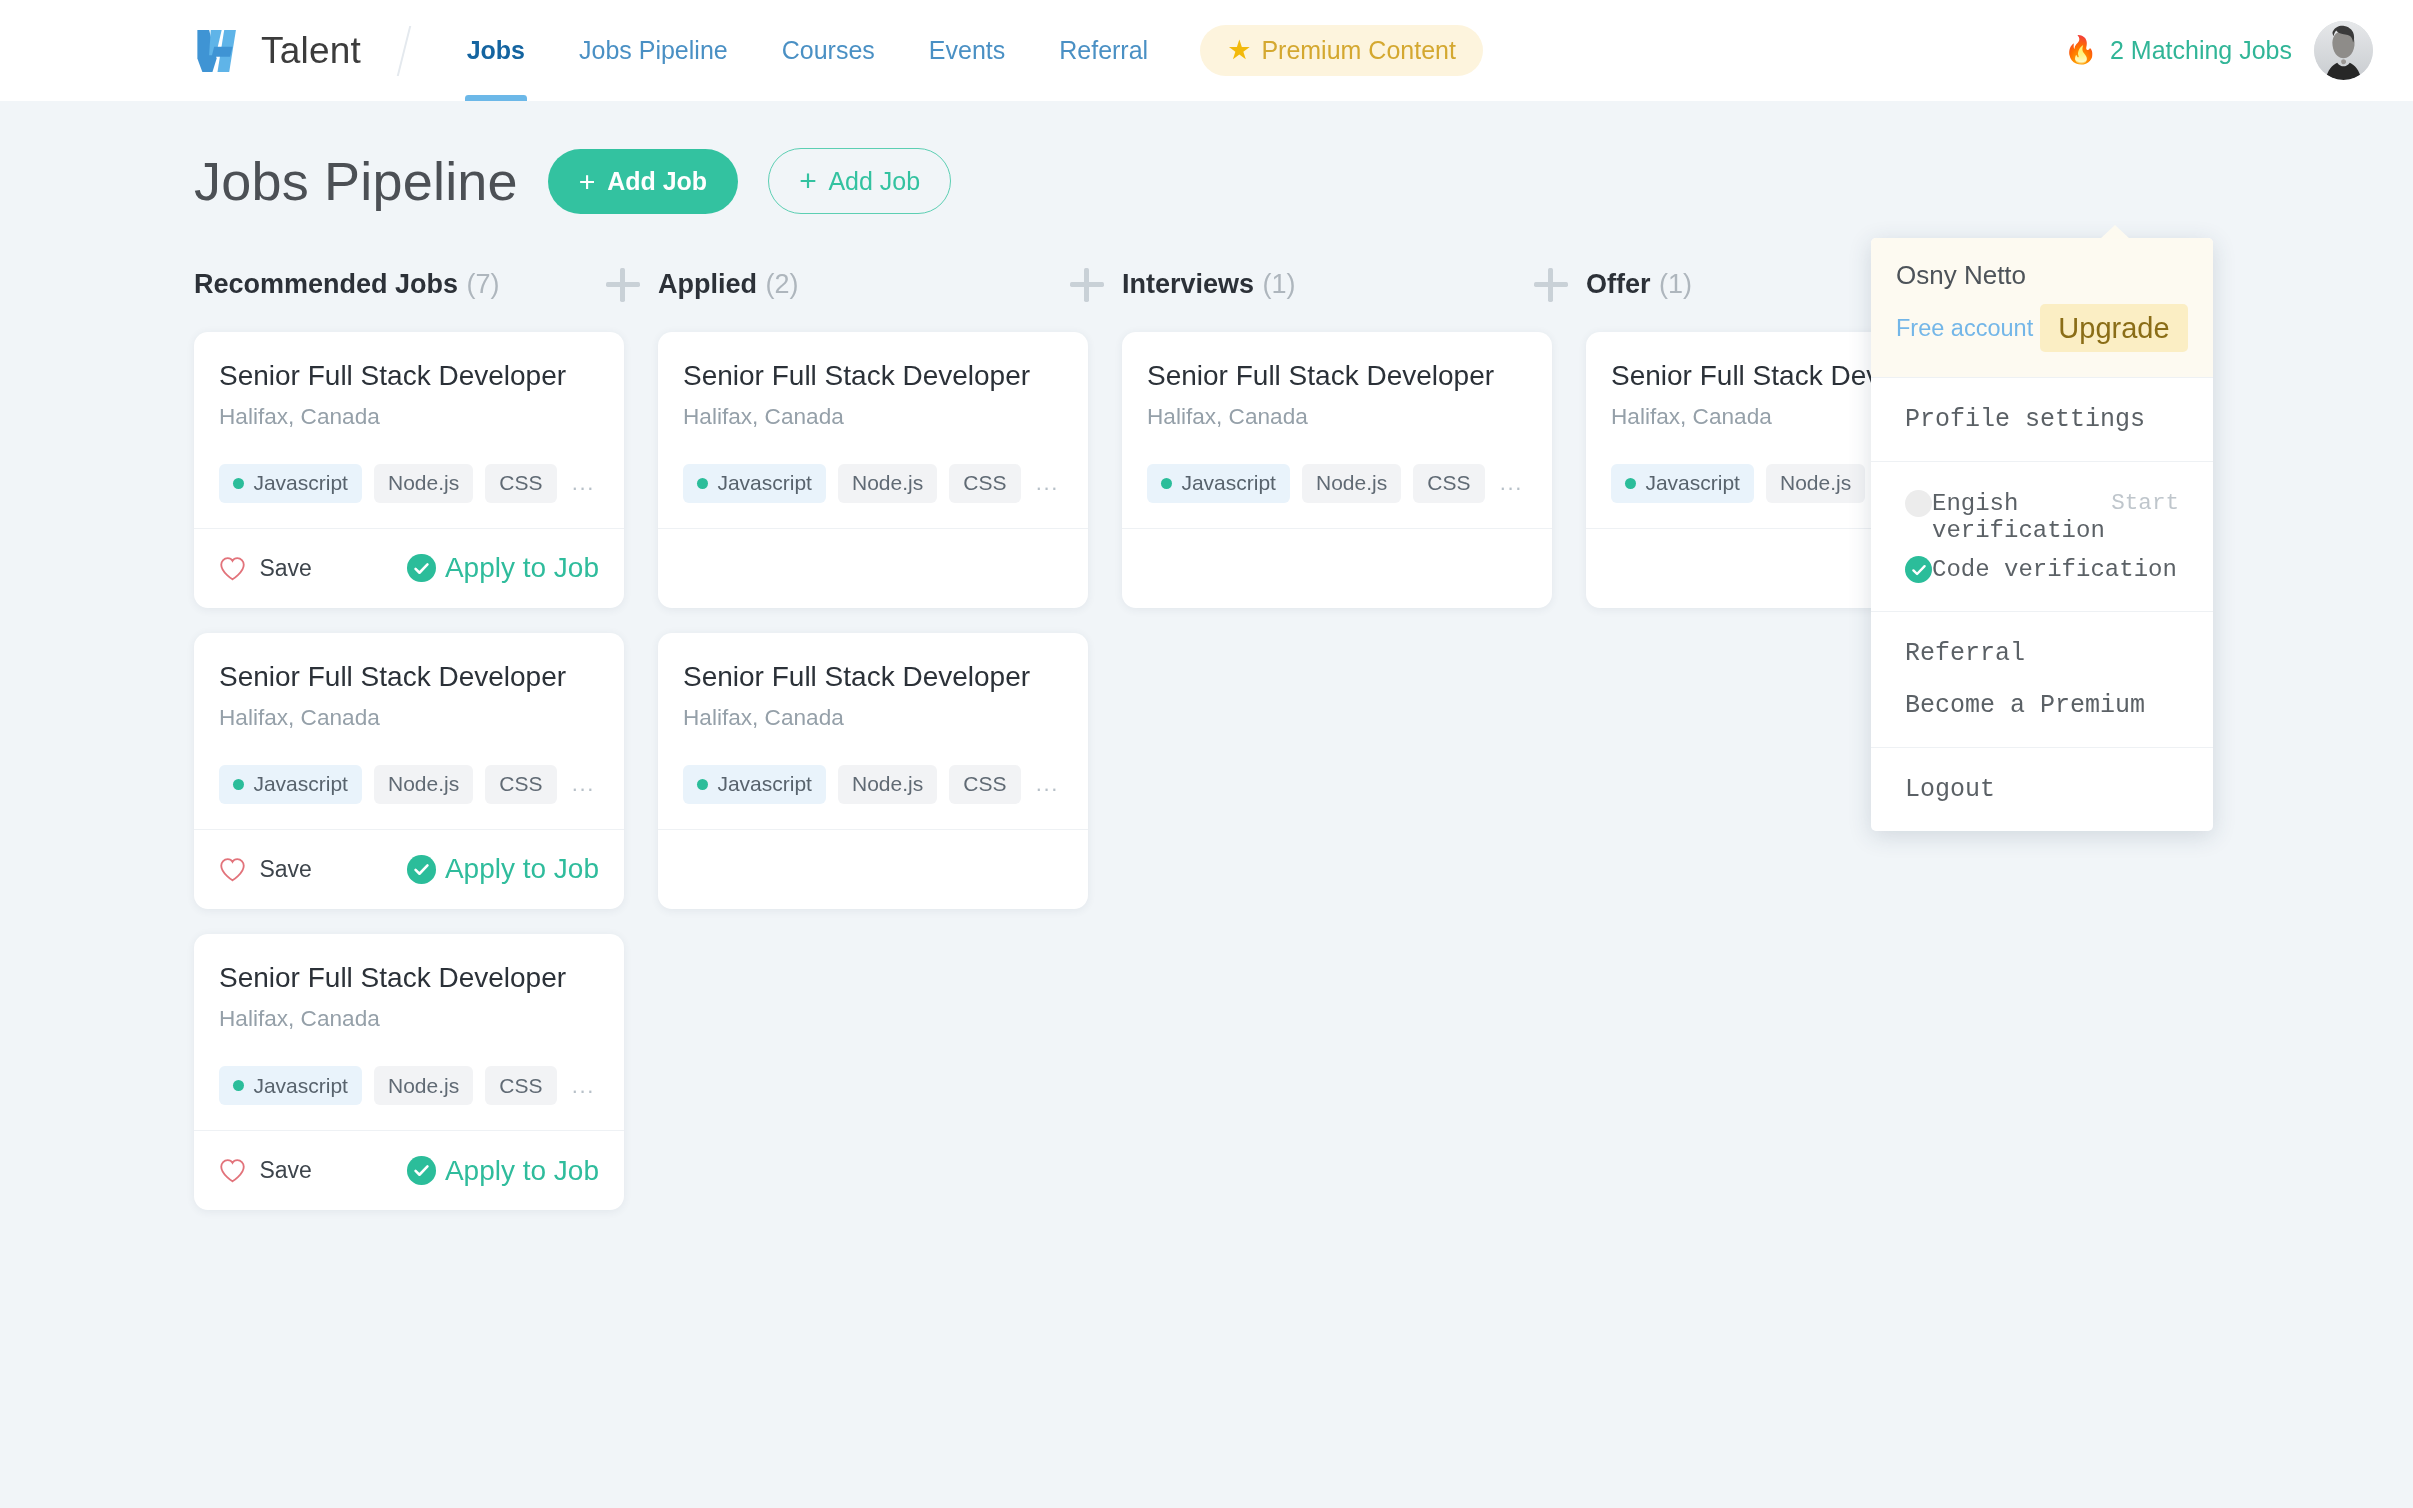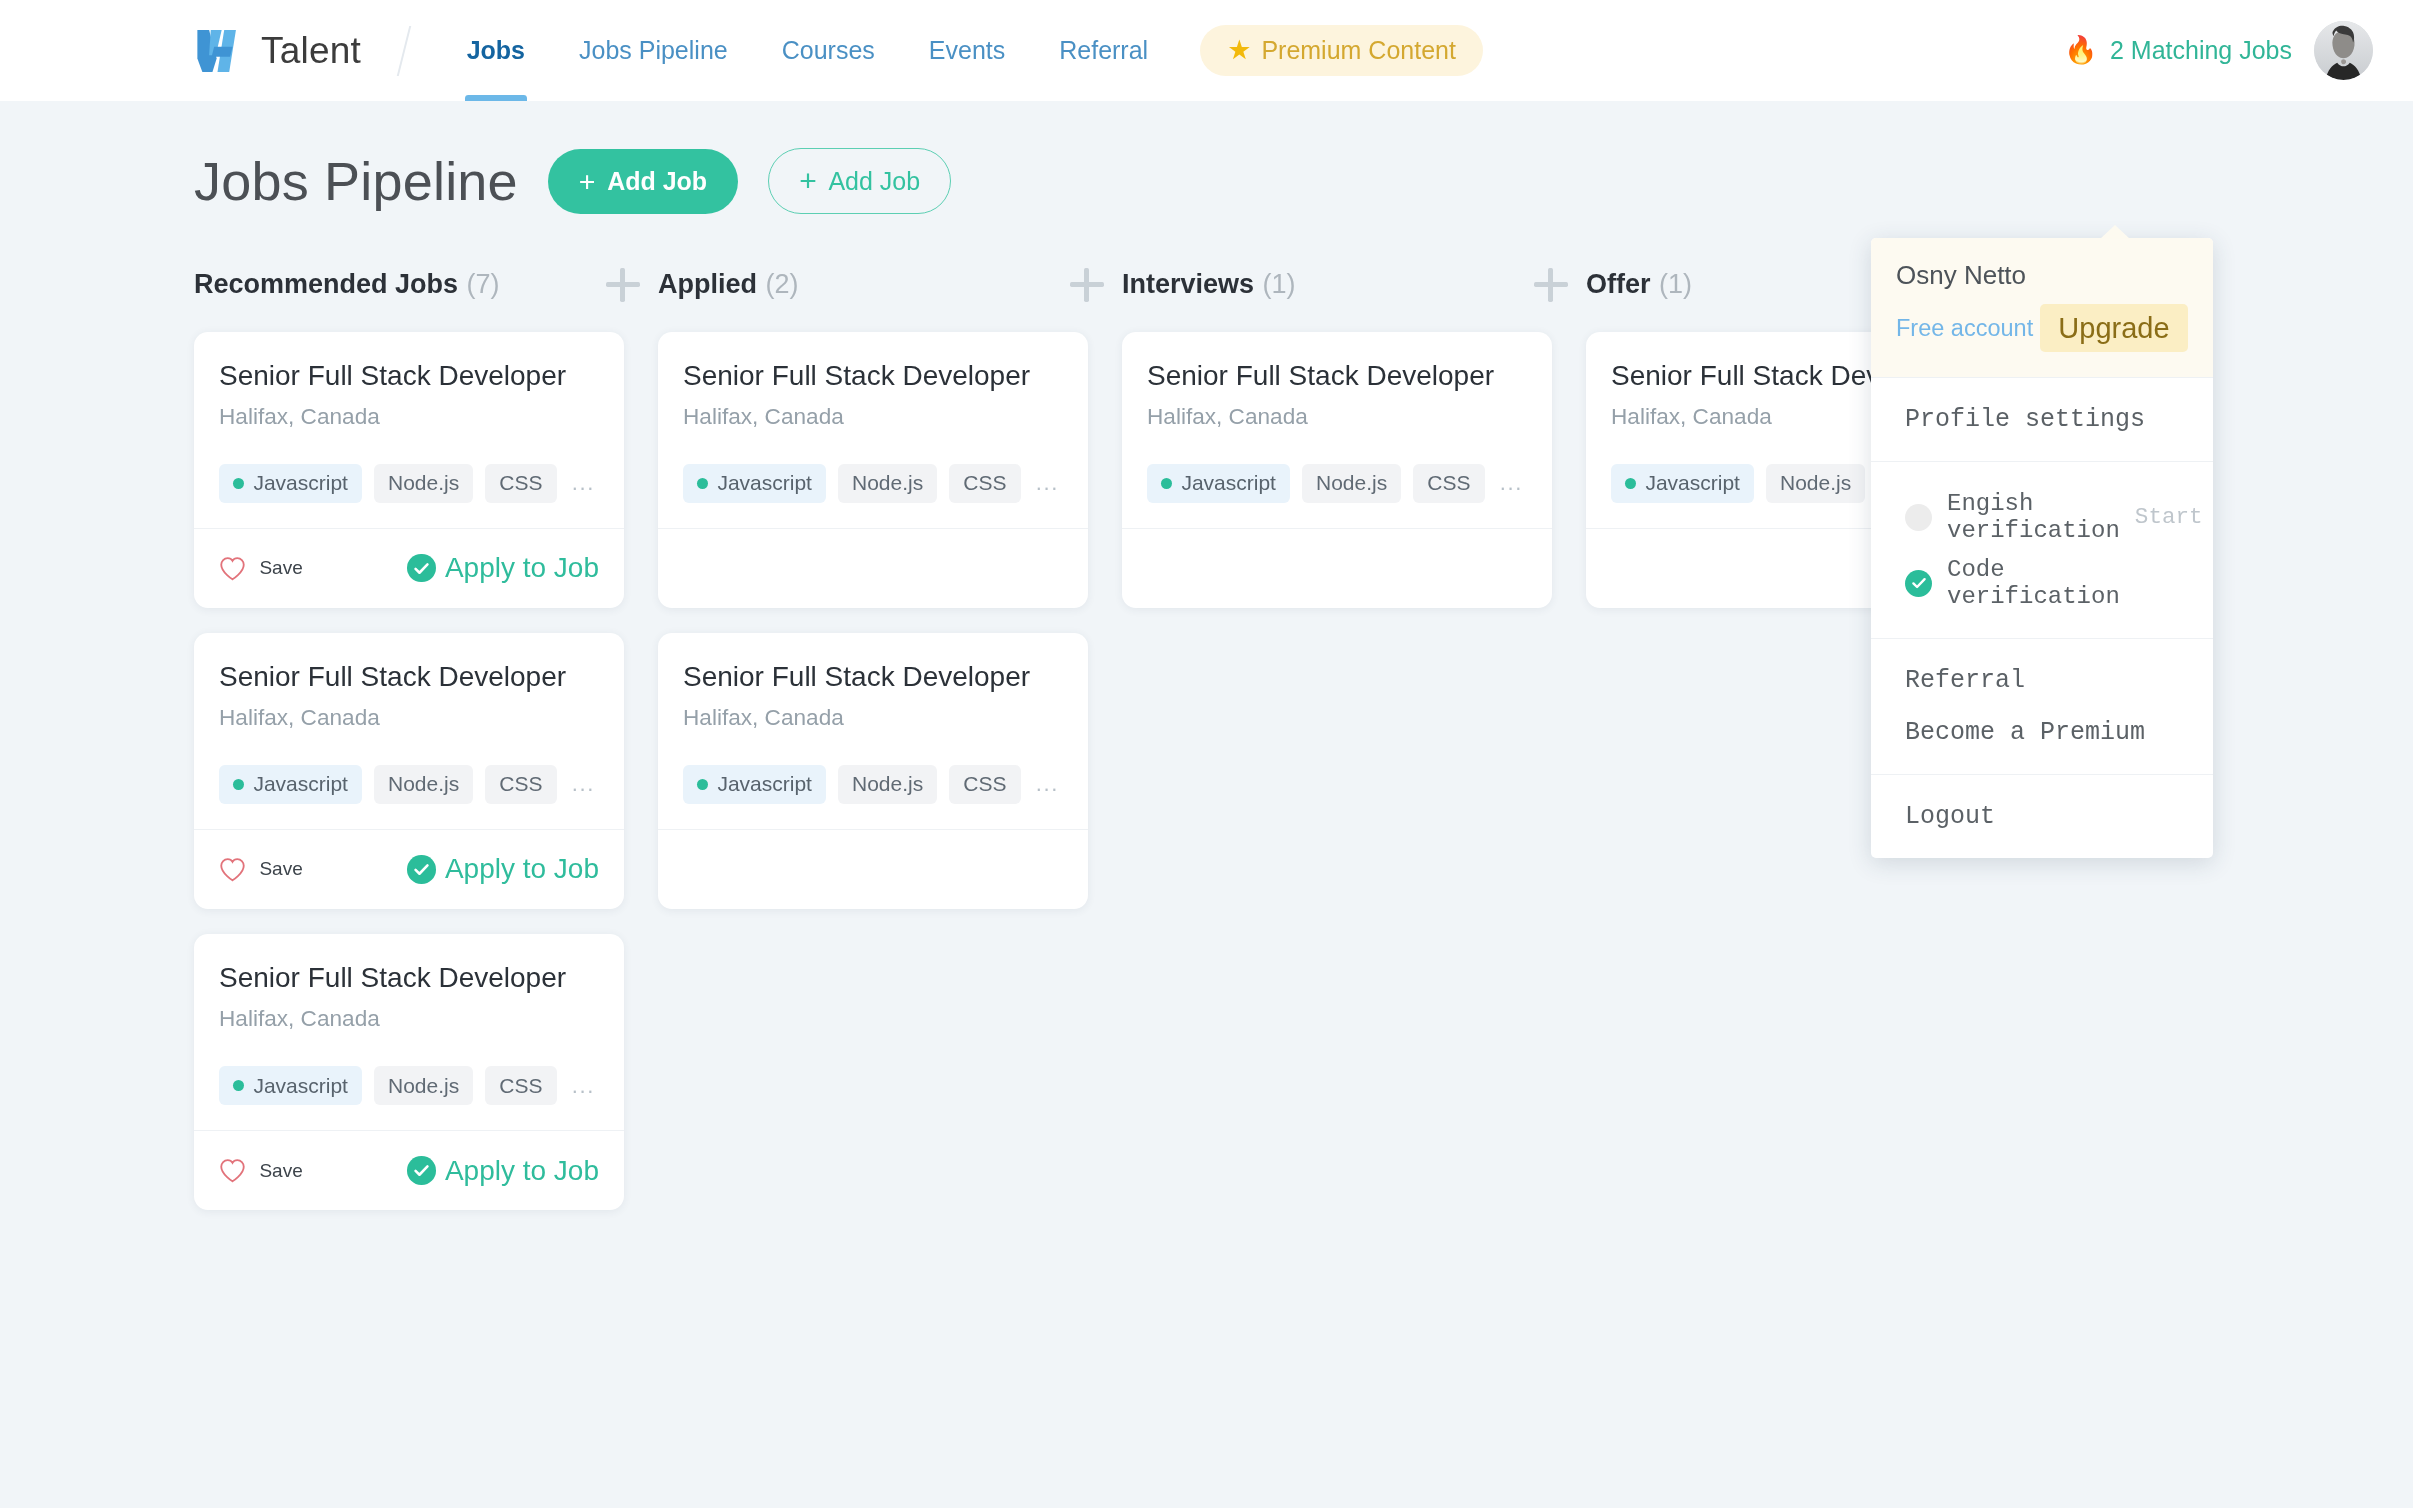--- a/index.html
+++ b/index.html
@@ -135,21 +135,21 @@
   }
   .tag-more { font-size: 22px; color: #b7c0c8; letter-spacing: 1.7px; margin-left: 3.4px; }
   .card-foot {
     border-top: 0.8px solid #eef1f4;
     height: 80px; display: flex; align-items: center;
     padding: 0 25px; gap: 17px;
   }
   .card-foot.empty { height: 80px; }
   .save-action {
     display: flex; align-items: center; gap: 13.4px;
-    font-size: 19px; color: #3d444b; cursor: pointer;
+    font-size: 23px; color: #3d444b; cursor: pointer;
   }
   .heart-icon { width: 27px; height: 25px; display: block; }
   .apply-action {
     margin-left: auto; display: flex; align-items: center; gap: 9px;
     font-size: 28px; color: #2fbc9c; cursor: pointer;
   }
   .check-badge {
     width: 28.5px; height: 28.5px; border-radius: 50%; background: #2bbd9a;
     display: flex; align-items: center; justify-content: center; flex: none;
   }
@@ -175,21 +175,21 @@
   .dd-free { font-size: 23.5px; color: #73b6e8; cursor: pointer; }
   .dd-upgrade {
     margin-left: auto; background: #fbeec4; color: #8a6d17;
     font-size: 29px; border-radius: 5px; padding: 7.5px 18.4px; cursor: pointer;
   }
   .dd-section { padding: 22px 34px; border-top: 0.8px solid #eef1f4; font-family: Liberation Mono, monospace; }
   .dd-section:first-of-type { border-top: none; }
   .dd-item {
     font-size: 25px; color: #5b6166; cursor: pointer; padding: 5px 0;
   }
-  .dd-verif { display: flex; align-items: center; gap: 15px; padding: 5.9px 0; cursor: pointer; }
+  .dd-verif { display: flex; padding: 5.9px 0; cursor: pointer; }
   .dd-verif-label { font-size: 24px; color: #5b6166; }
   .dd-verif .bubble-off {
     width: 27px; height: 27px; border-radius: 50%; background: #ececec; flex: none;
   }
   .dd-verif .bubble-on {
     width: 27px; height: 27px; border-radius: 50%; background: #2bbd9a; flex: none;
     display: flex; align-items: center; justify-content: center;
   }
   .dd-verif .bubble-on svg { width: 16px; height: 16px; display: block; }
   .dd-start { margin-left: auto; font-size: 22.6px; color: #bfc6cc; cursor: pointer; }

